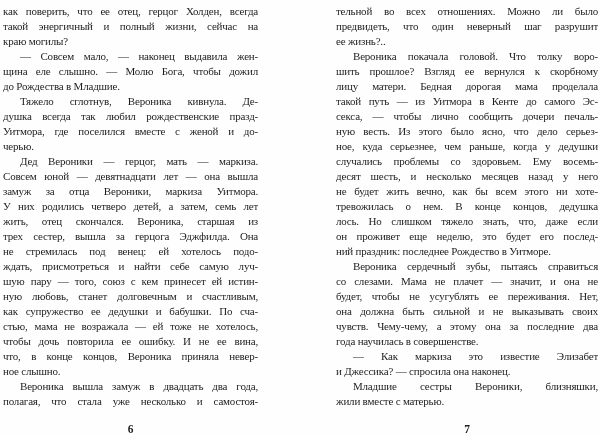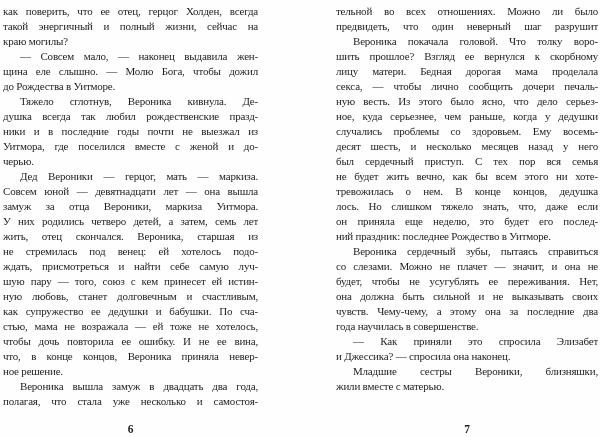--- a/index.html
+++ b/index.html
@@ -53,71 +53,72 @@
 
 <div class="spread">
 
   <div class="page page-left">
     <div class="text-block" style="color: rgb(30, 30, 30);">
         <div class="line">как поверить, что ее отец, герцог Холден, всегда</div>
         <div class="line">такой энергичный и полный жизни, сейчас на</div>
         <div class="line end">краю могилы?</div>
         <div class="line indent">— Совсем мало, — наконец выдавила жен-</div>
         <div class="line">щина еле слышно. — Молю Бога, чтобы дожил</div>
-        <div class="line end">до Рождества в Уитморе.</div>
+        <div class="line end">до Рождества в Младшие.</div>
         <div class="line indent">Тяжело сглотнув, Вероника кивнула. Де-</div>
         <div class="line">душка всегда так любил рождественские празд-</div>
-        <div class="line">ники и в последние годы почти не выезжал из</div>
         <div class="line">Уитмора, где поселился вместе с женой и до-</div>
         <div class="line end">черью.</div>
         <div class="line indent">Дед Вероники — герцог, мать — маркиза.</div>
         <div class="line">Совсем юной — девятнадцати лет — она вышла</div>
         <div class="line">замуж за отца Вероники, маркиза Уитмора.</div>
         <div class="line">У них родились четверо детей, а затем, семь лет</div>
         <div class="line">жить, отец скончался. Вероника, старшая из</div>
+        <div class="line">трех сестер, вышла за герцога Эджфилда. Она</div>
         <div class="line">не стремилась под венец: ей хотелось подо-</div>
         <div class="line">ждать, присмотреться и найти себе самую луч-</div>
         <div class="line">шую пару — того, союз с кем принесет ей истин-</div>
         <div class="line">ную любовь, станет долговечным и счастливым,</div>
         <div class="line">как супружество ее дедушки и бабушки. По сча-</div>
         <div class="line">стью, мама не возражала — ей тоже не хотелось,</div>
         <div class="line">чтобы дочь повторила ее ошибку. И не ее вина,</div>
         <div class="line">что, в конце концов, Вероника приняла невер-</div>
-        <div class="line end">ное решение.</div>
+        <div class="line end">ное слышно.</div>
         <div class="line indent">Вероника вышла замуж в двадцать два года,</div>
         <div class="line">полагая, что стала уже несколько и самостоя-</div>
       </div>
     <div class="page-number" style="color: rgb(30, 30, 30);">6</div>
   </div>
 
   <div class="page page-right">
     <div class="text-block" style="color: rgb(30, 30, 30);">
         <div class="line">тельной во всех отношениях. Можно ли было</div>
         <div class="line">предвидеть, что один неверный шаг разрушит</div>
+        <div class="line end">ее жизнь?..</div>
         <div class="line indent">Вероника покачала головой. Что толку воро-</div>
         <div class="line">шить прошлое? Взгляд ее вернулся к скорбному</div>
         <div class="line">лицу матери. Бедная дорогая мама проделала</div>
+        <div class="line">такой путь — из Уитмора в Кенте до самого Эс-</div>
         <div class="line">секса, — чтобы лично сообщить дочери печаль-</div>
         <div class="line">ную весть. Из этого было ясно, что дело серьез-</div>
         <div class="line">ное, куда серьезнее, чем раньше, когда у дедушки</div>
         <div class="line">случались проблемы со здоровьем. Ему восемь-</div>
         <div class="line">десят шесть, и несколько месяцев назад у него</div>
-        <div class="line">был сердечный приступ. С тех пор вся семья</div>
         <div class="line">не будет жить вечно, как бы всем этого ни хоте-</div>
         <div class="line">тревожилась о нем. В конце концов, дедушка</div>
         <div class="line">лось. Но слишком тяжело знать, что, даже если</div>
-        <div class="line">он приняла еще неделю, это будет его послед-</div>
+        <div class="line">он проживет еще неделю, это будет его послед-</div>
         <div class="line end">ний праздник: последнее Рождество в Уитморе.</div>
         <div class="line indent">Вероника сердечный зубы, пытаясь справиться</div>
-        <div class="line">со слезами. Можно не плачет — значит, и она не</div>
+        <div class="line">со слезами. Мама не плачет — значит, и она не</div>
         <div class="line">будет, чтобы не усугублять ее переживания. Нет,</div>
         <div class="line">она должна быть сильной и не выказывать своих</div>
         <div class="line">чувств. Чему-чему, а этому она за последние два</div>
         <div class="line end">года научилась в совершенстве.</div>
-        <div class="line indent">— Как приняли это спросила Элизабет</div>
+        <div class="line indent">— Как маркиза это известие Элизабет</div>
         <div class="line end">и Джессика? — спросила она наконец.</div>
         <div class="line indent">Младшие сестры Вероники, близняшки,</div>
         <div class="line end">жили вместе с матерью.</div>
       </div>
     <div class="page-number" style="color: rgb(30, 30, 30);">7</div>
   </div>
 
 </div>
 
 </body></html>

